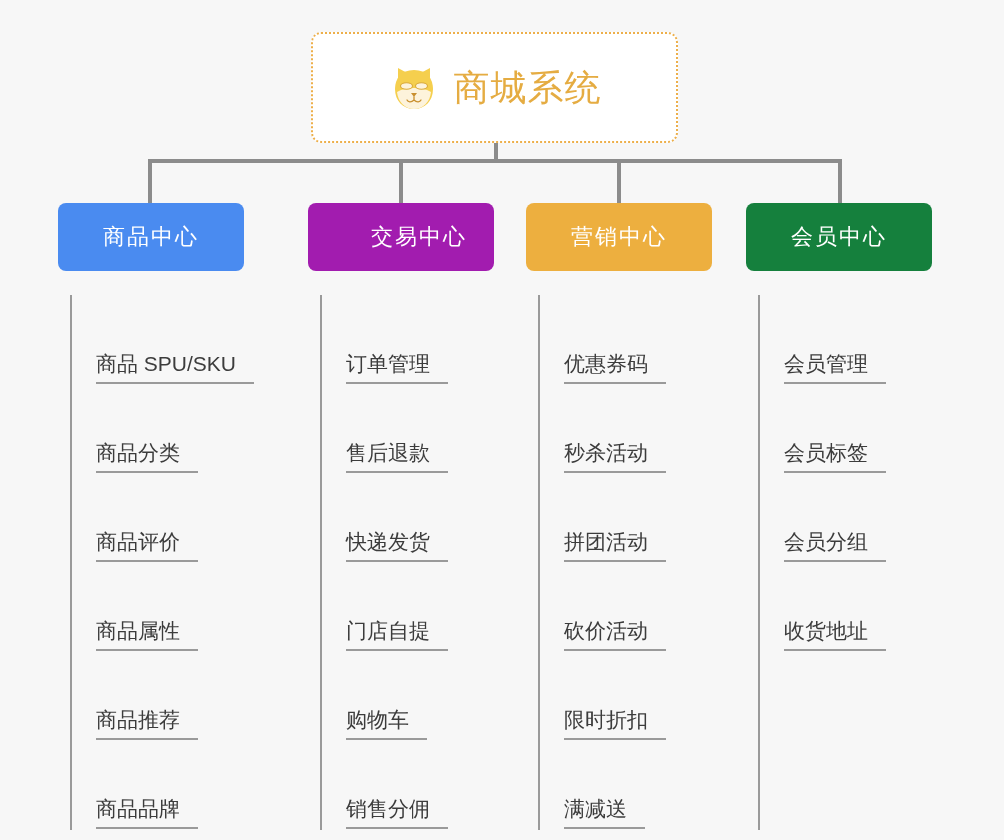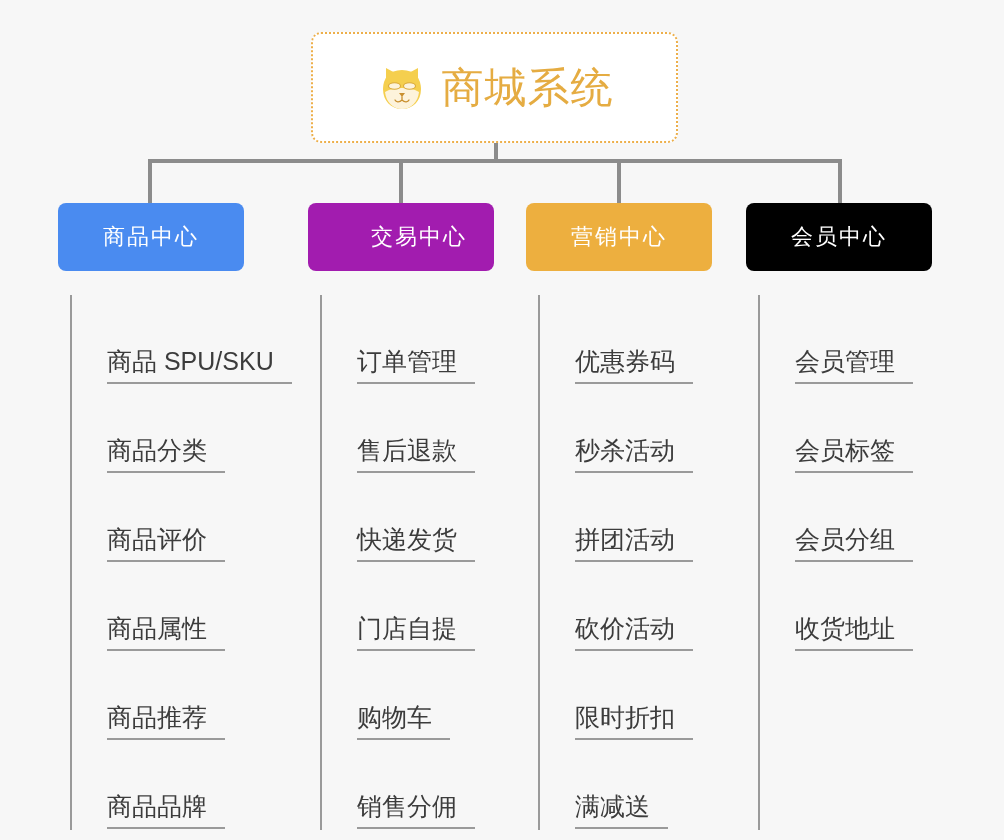--- a/index.html
+++ b/index.html
@@ -38,21 +38,21 @@
     gap: 14px;
   }
   .root-emoji {
     width: 52px;
     height: 52px;
     flex: 0 0 52px;
     position: relative;
     display: block;
   }
   .root-title {
-    font-size: 42px;
+    font-size: 36px;
     line-height: 1;
     color: #e5ac42;
     letter-spacing: 1px;
     white-space: nowrap;
     font-weight: 400;
   }
 
   
   .conn {
     position: absolute;
@@ -120,27 +120,27 @@
   .child-item {
     position: relative;
     height: 89px;
     display: flex;
     align-items: flex-end;
     padding-left: 26px;
     box-sizing: border-box;
   }
   .child-label {
     display: inline-block;
-    font-size: 25px;
+    font-size: 21px;
     color: #3c3c3c;
     line-height: 1.2;
     padding: 0 18px 6px 0;
     border-bottom: 2px solid #9a9a9a;
     white-space: nowrap;
-    margin-left: 11px;
+    margin-left: 0;
   }
 </style>
 </head>
 <body style="background: rgb(247, 247, 247);">
 
 <div id="canvas">
 
   <div class="root-node" style="border-color: rgb(237, 175, 74); background: rgb(255, 255, 255);">
     <span class="root-emoji">
       <svg width="52" height="52" viewBox="0 0 52 52" aria-hidden="true">
@@ -249,21 +249,21 @@
         <div class="child-item">
           <span class="child-label">限时折扣</span>
         </div>
         <div class="child-item">
           <span class="child-label">满减送</span>
         </div>
       </div>
     </div>
 
     <div class="column" style="left:746px; width:186px;">
-      <div class="cat-box" style="background: #000000;">
+      <div class="cat-box" style="background: #15803d;">
         <span class="cat-box-inner">会员中心</span>
       </div>
       <div class="children">
         <div class="spine" style="height:535px;"></div>
         <div class="child-item">
           <span class="child-label">会员管理</span>
         </div>
         <div class="child-item">
           <span class="child-label">会员标签</span>
         </div>

